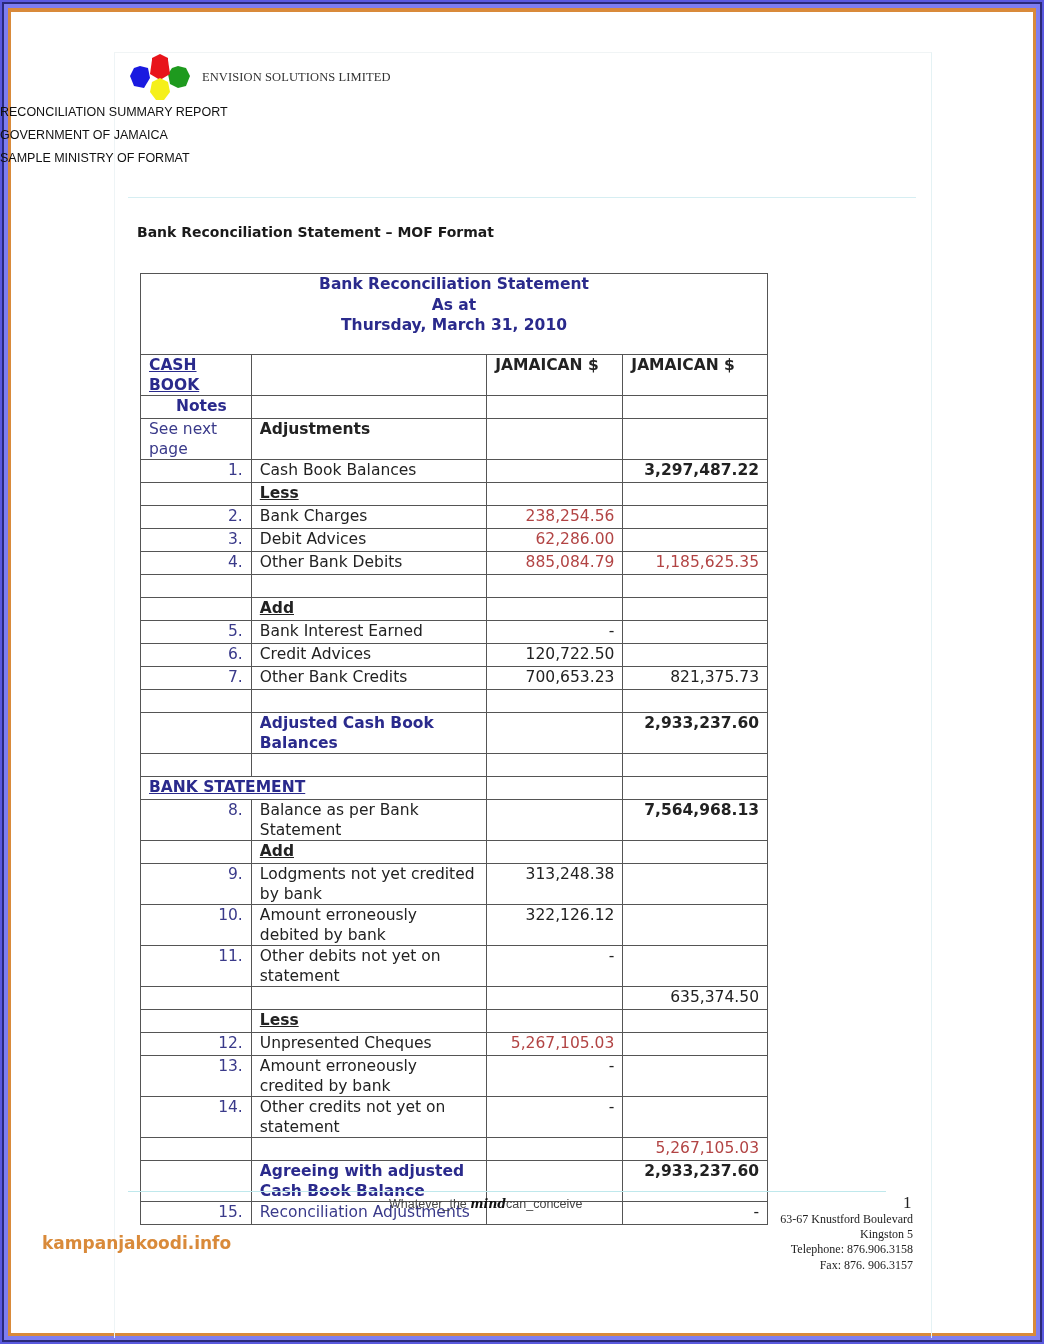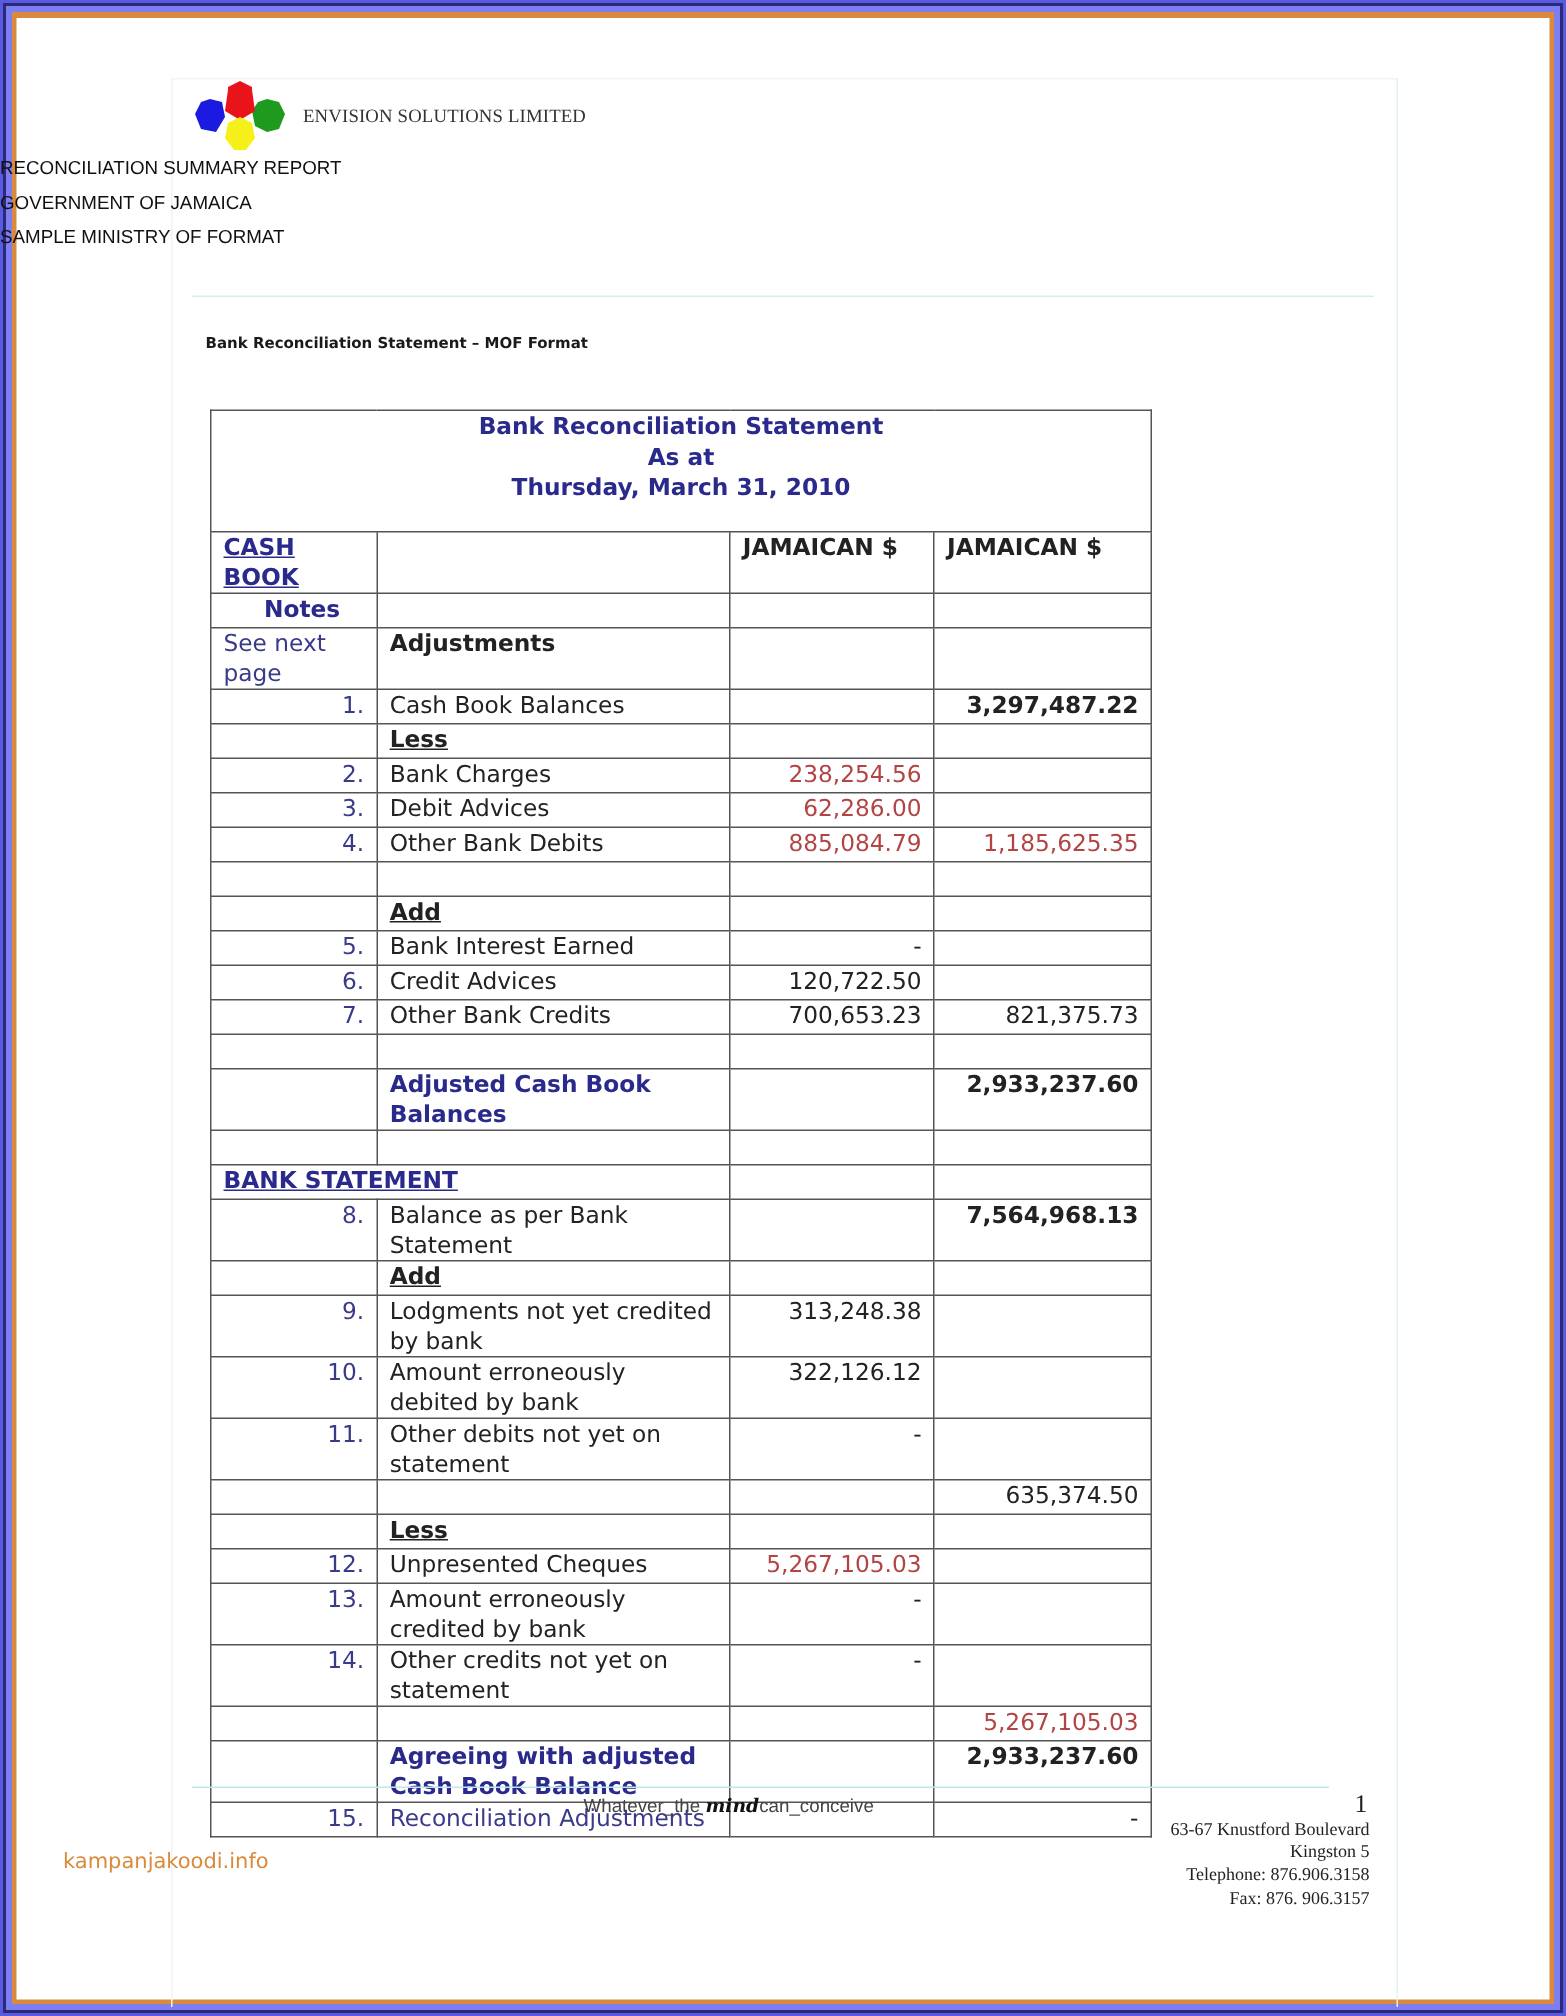--- a/index.html
+++ b/index.html
@@ -9,21 +9,21 @@
   .frame-orange{position:absolute;left:8px;top:8px;right:8px;bottom:8px;background:#d98a3a;}
   .canvas{position:absolute;left:11px;top:12px;right:11px;bottom:11px;background:#ffffff;}
   .page{position:absolute;left:114px;top:52px;width:816px;height:1285px;border-left:1px solid #eef4f6;border-right:1px solid #e4f2f4;border-top:1px solid #f0f4f5;}
   .logo{position:absolute;left:130px;top:54px;width:62px;height:50px;}
   .company{position:absolute;left:202px;top:70px;font-family:"Liberation Serif",serif;font-size:12.5px;color:#333;letter-spacing:0.1px;}
   .hdr-line{position:absolute;font-family:"Liberation Sans",sans-serif;font-size:12.5px;color:#111;width:912px;left:0;}
   .hdr-line.l1{top:105px;}
   .hdr-line.l2{top:128px;}
   .hdr-line.l3{top:151px;}
   .rule{position:absolute;left:128px;width:788px;height:1px;background:#d6eef2;}
-  .doc-title{position:absolute;left:137px;top:224px;font-size:10px;font-weight:bold;color:#1a1a1a;}
+  .doc-title{position:absolute;left:137px;top:224px;font-size:14px;font-weight:bold;color:#1a1a1a;}
   table.recon{position:absolute;left:140px;top:273px;width:628px;border-collapse:collapse;font-size:15.5px;color:#222;}
   table.recon td{border:1.5px solid #555;padding:0 8px;height:22px;line-height:20px;vertical-align:top;}
   table.recon col.c1{width:125px;}
   table.recon col.c2{width:331px;}
   table.recon col.c3{width:150px;}
   table.recon col.c4{width:156px;}
   td.title-cell{text-align:center;color:#2a2a8c;font-weight:bold;height:80px !important;padding-top:2px;}
   td.title-cell div{line-height:20.5px;}
   .note{text-align:right;color:#3a3a8a;}
   .amt{text-align:right;}
@@ -33,21 +33,21 @@
   .blue{color:#3a3a8a;}
   .u{text-decoration:underline;font-weight:bold;}
   .cashbook{color:#2a2a8c;font-weight:bold;text-decoration:underline;line-height:20px;}
   .notes-hdr{color:#2a2a8c;font-weight:bold;padding-left:35px !important;}
   .see-next{color:#3a3a8a;}
   .footer-rule{position:absolute;left:128px;top:1191px;width:758px;height:1px;background:#bfe8ec;}
   .tagline{position:absolute;left:389px;top:1196px;font-family:"Liberation Sans",sans-serif;font-size:12.5px;color:#444;}
   .tagline .mind{font-family:"DejaVu Serif",serif;font-style:italic;font-weight:bold;color:#111;}
   .page-num{position:absolute;left:903px;top:1193px;font-family:"Liberation Serif",serif;font-size:17px;color:#222;}
   .addr{position:absolute;right:131px;top:1212px;text-align:right;font-family:"Liberation Serif",serif;font-size:12px;color:#222;line-height:15.2px;}
-  .watermark{position:absolute;left:42px;top:1233px;font-family:"DejaVu Sans",sans-serif;font-size:14px;color:#d98a3a;font-weight:normal;}
+  .watermark{position:absolute;left:42px;top:1233px;font-family:"DejaVu Sans",sans-serif;font-size:17px;color:#d98a3a;font-weight:bold;}
 </style>
 </head>
 <body>
 
 <div class="frame-outer"></div>
 <div class="frame-blue"></div>
 <div class="frame-orange"></div>
 <div class="canvas"></div>
 <div class="page"></div>
 

